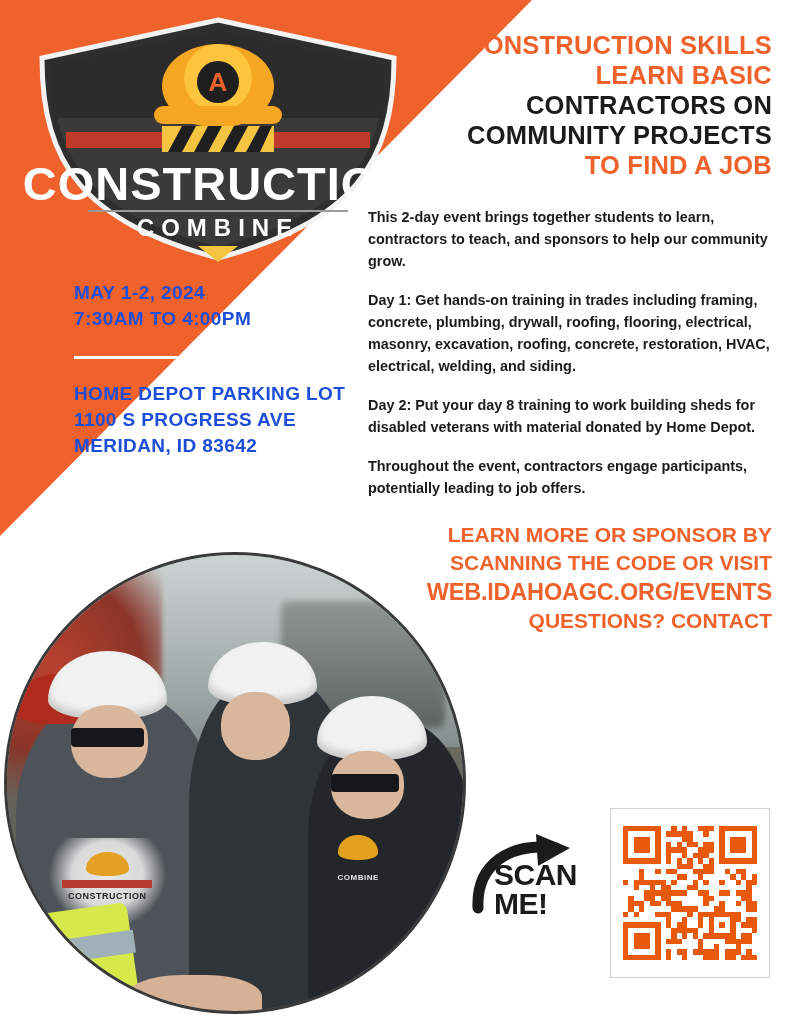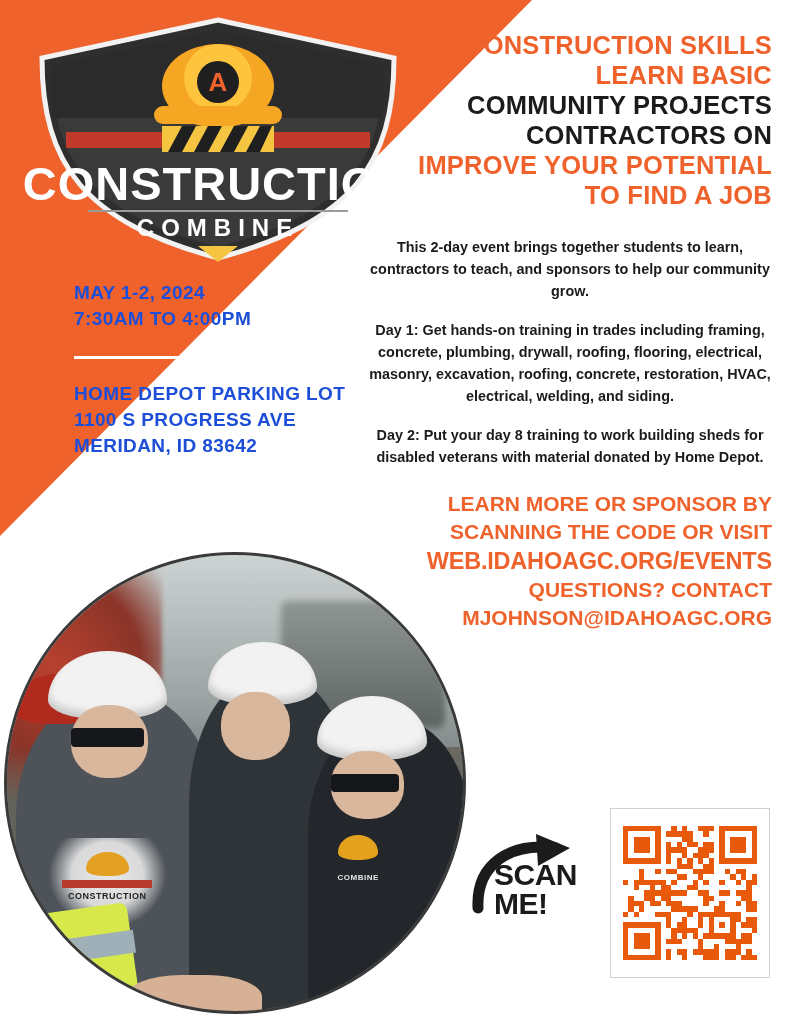--- a/index.html
+++ b/index.html
@@ -200,21 +200,21 @@
   }
   .headline .o { color: #F0622B; }
   .headline .k { color: #1b1b1b; }
 
   .body-block {
     margin-top: 26px;
     color: #1b1b1b;
     font-size: 14.4px;
     font-weight: bold;
     line-height: 22px;
-    text-align: center;
+    text-align: left;
   }
   .body-block p { margin: 0 0 17px 0; }
 
   .cta {
     margin-top: 22px;
     text-align: right;
     color: #F0622B;
     font-weight: bold;
   }
   .cta .l1 { font-size: 21px; line-height: 28px; }
@@ -348,38 +348,37 @@
       <div class="vest-stripe"></div>
       <div class="vest-txt">TOR</div>
       <div class="hand"></div>
     </div>
   </div>
 
   <div class="right-col">
     <div class="headline">
       <div class="o">CONSTRUCTION SKILLS</div>
       <div class="o">LEARN BASIC</div>
+      <div class="k">CONTRACTORS ON</div>
       <div class="k">COMMUNITY PROJECTS</div>
-      <div class="k">CONTRACTORS ON</div>
-      <div class="o">IMPROVE YOUR POTENTIAL</div>
       <div class="o">TO FIND A JOB</div>
     </div>
 
     <div class="body-block">
       <p>This 2-day event brings together students to learn, contractors to teach, and sponsors to help our community grow.</p>
       <p>Day 1:  Get hands-on training in trades including framing, concrete, plumbing, drywall, roofing, flooring, electrical, masonry, excavation, roofing, concrete, restoration, HVAC, electrical, welding, and siding.</p>
       <p>Day 2:  Put your day 8 training to work building sheds for disabled veterans with material donated by Home Depot.</p>
+      <p>Throughout the event, contractors engage participants, potentially leading to job offers.</p>
     </div>
 
     <div class="cta">
       <div class="l1">LEARN MORE OR SPONSOR BY</div>
       <div class="l1">SCANNING THE CODE OR VISIT</div>
       <div class="l2">WEB.IDAHOAGC.ORG/EVENTS</div>
       <div class="l3">QUESTIONS? CONTACT</div>
-      <div class="l4">MJOHNSON@IDAHOAGC.ORG</div>
     </div>
   </div>
 
   <div class="scan-row">
     <div class="scan-me">
       <svg width="110" height="80" viewBox="0 0 110 80" xmlns="http://www.w3.org/2000/svg">
         <path d="M8 74 C6 30 40 8 86 14" stroke="#1b1b1b" stroke-width="11" fill="none" stroke-linecap="round"></path>
         <path d="M66 0 L100 14 L68 32 Z" fill="#1b1b1b"></path>
       </svg>
     </div>

